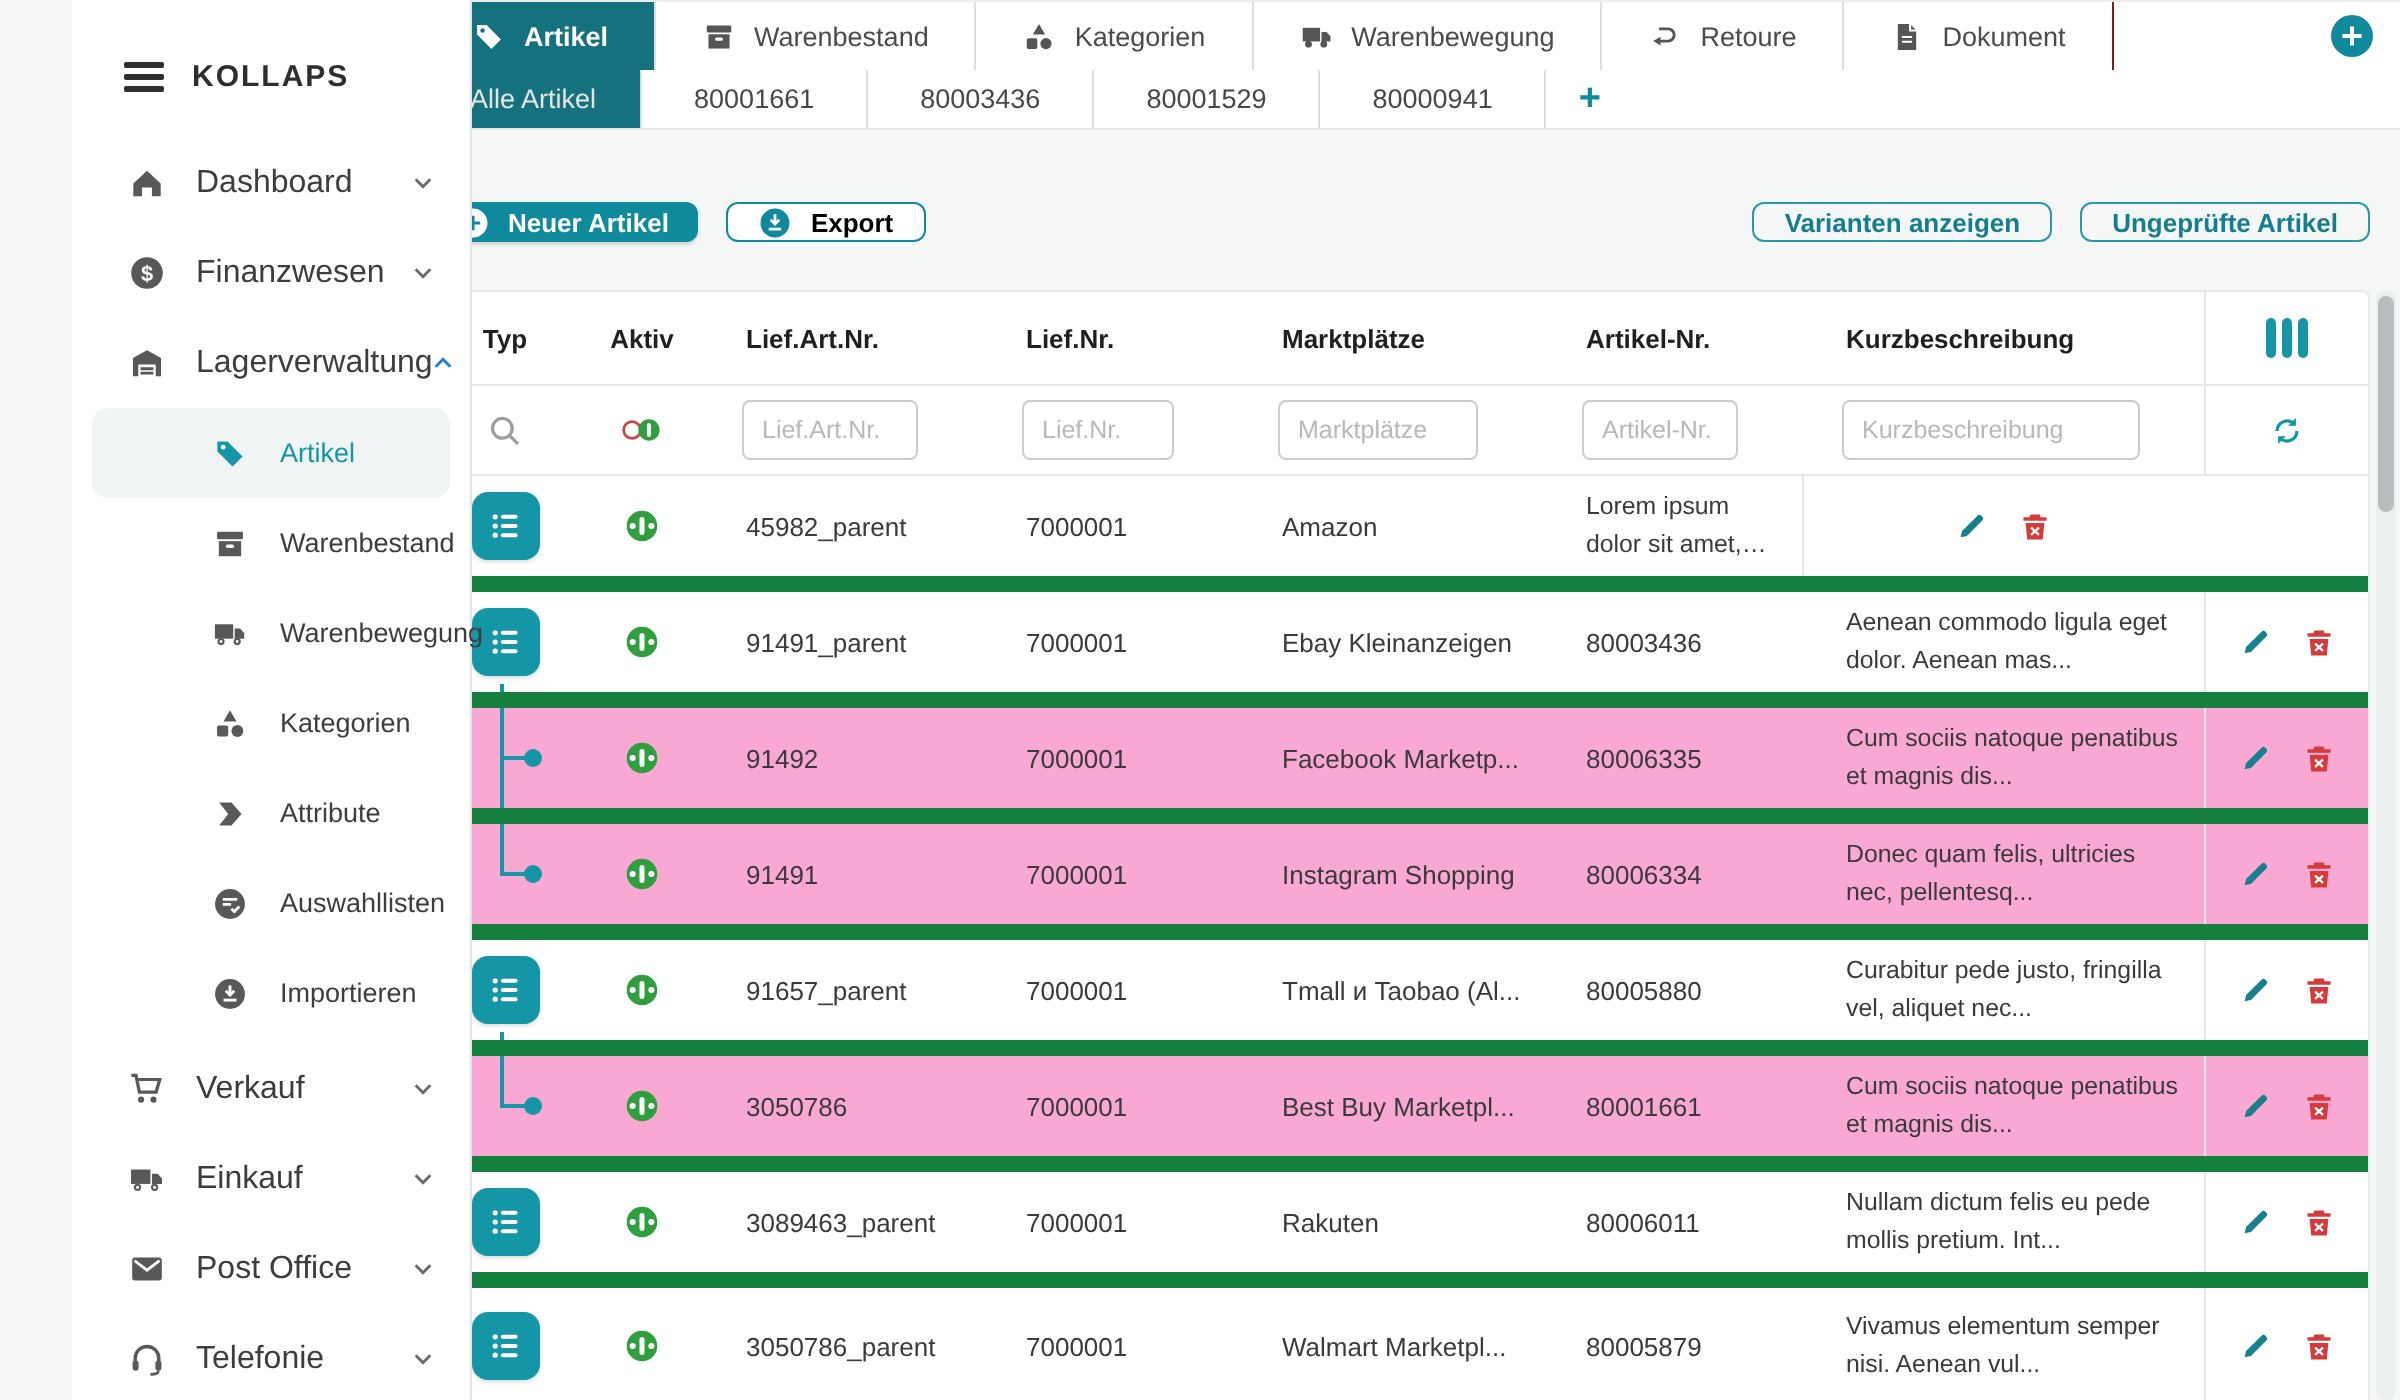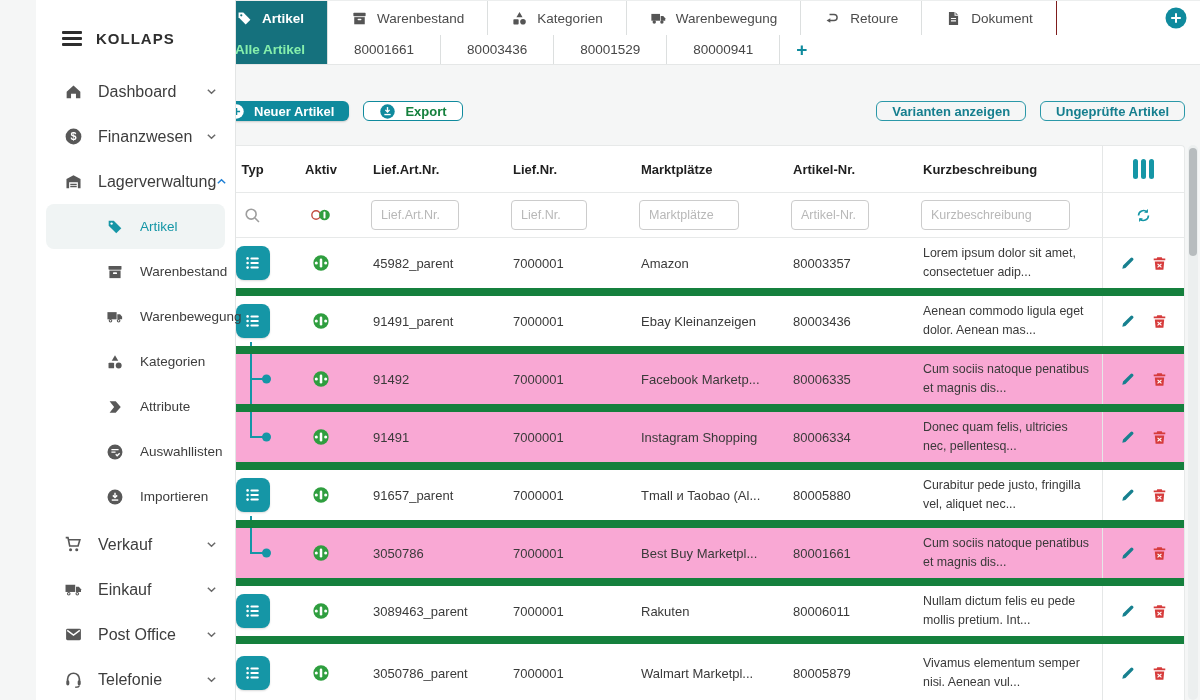--- a/index.html
+++ b/index.html
@@ -39,33 +39,33 @@
   .tab.active { background:#15717d; color:#fff; font-weight:bold; }
   .tab.active .ic { color:#fff; }
   .tab + .tab { border-left:1px solid #dcdfdf; }
   .tab.last { border-right:1px solid #7f1d1d; }
   .topbar-add { position:absolute; right:13px; top:6px; width:22px; height:22px; cursor:pointer; }
 
   .subtabbar { position:absolute; left:200px; right:0; top:35px; height:30px; background:#fff;
     border-bottom:1px solid #e5e7e7; display:flex; align-items:stretch; padding-left:13px; }
   .subtab { display:flex; align-items:center; padding:0 26px; font-size:13.5px; color:#474747;
     cursor:pointer; white-space:nowrap; }
-  .subtab.active { background:#15717d; color:#86efac; font-weight:bold; padding:0 22px; }
+  .subtab.active { background:#15717d; color:#e5e5e5; font-weight:normal; padding:0 22px; }
   .subtab + .subtab { border-left:1px solid #dcdfdf; }
   .subtab-add { display:flex; align-items:center; padding:0 16px; border-left:1px solid #dcdfdf;
     color:#0f8a9d; font-size:19px; font-weight:bold; cursor:pointer; }
 
   
   .content { position:absolute; left:200px; right:0; top:65px; bottom:0; background:#f5f6f6; }
   .btn-row { position:absolute; left:13px; right:15px; top:36px; display:flex; gap:14px; align-items:center; }
   .btn { display:inline-flex; align-items:center; gap:9px; height:20px; padding:0 15px;
     border-radius:6px; font-size:13px; font-weight:bold; cursor:pointer; border:none;
     font-family:"Liberation Sans", sans-serif; }
   .btn-filled { background:#0f8a9d; color:#fff; box-shadow:0 1px 2px rgba(0,0,0,.18); }
-  .btn-outline { background:#fff; color:#15803d; border:1px solid #0f8a9d; }
+  .btn-outline { background:#fff; color:#000000; border:1px solid #0f8a9d; }
   .btn-ghost { background:transparent; color:#157e8e; border:1px solid #2a98a8; }
   .spacer { flex:1; }
 
   
   .table-wrap { position:absolute; left:13px; right:15px; top:80px; bottom:0; background:#fff;
     border:1px solid #e7e9e9; border-bottom:none; border-radius:4px 4px 0 0; overflow:hidden; }
   .trow { display:grid; grid-template-columns:77px 60px 140px 128px 152px 130px 1fr 82px; }
   .thead { height:47px; border-bottom:1px solid #e7e9e9; }
   .tfilter { height:45px; border-bottom:1px solid #e7e9e9; }
   .tdata { height:58px; border-bottom:8px solid #15803d; background:#fff; }
@@ -501,21 +501,20 @@
                 <circle cx="10" cy="10" r="8.5" fill="#2f9e3f"></circle>
                 <rect x="8.6" y="5" width="2.8" height="10" rx="1.4" fill="#fff"></rect>
                 <circle cx="4.8" cy="10" r="1.7" fill="#fff"></circle>
                 <circle cx="15.2" cy="10" r="1.7" fill="#fff"></circle>
               </svg>
             </span>
     </div>
     <div class="cell c-liefartnr">45982_parent</div>
     <div class="cell c-liefnr">7000001</div>
     <div class="cell c-markt">Amazon</div>
-    <div class="cell c-artikelnr">80003357</div>
     <div class="cell">
             <div class="desc c-desc">Lorem ipsum dolor sit amet, consectetuer adip...</div>
           </div>
     <div class="col-actions">
       <button class="icon-btn">
         <svg viewBox="0 0 20 20" width="16" height="16">
                 <path d="M2.9 17.1l.9-3.9L13.3 3.7a1.9 1.9 0 0 1 2.7 0l.3.3a1.9 1.9 0 0 1 0 2.7L6.8 16.2Z" fill="#17808f"></path>
               </svg>
       </button>
       <button class="icon-btn">

